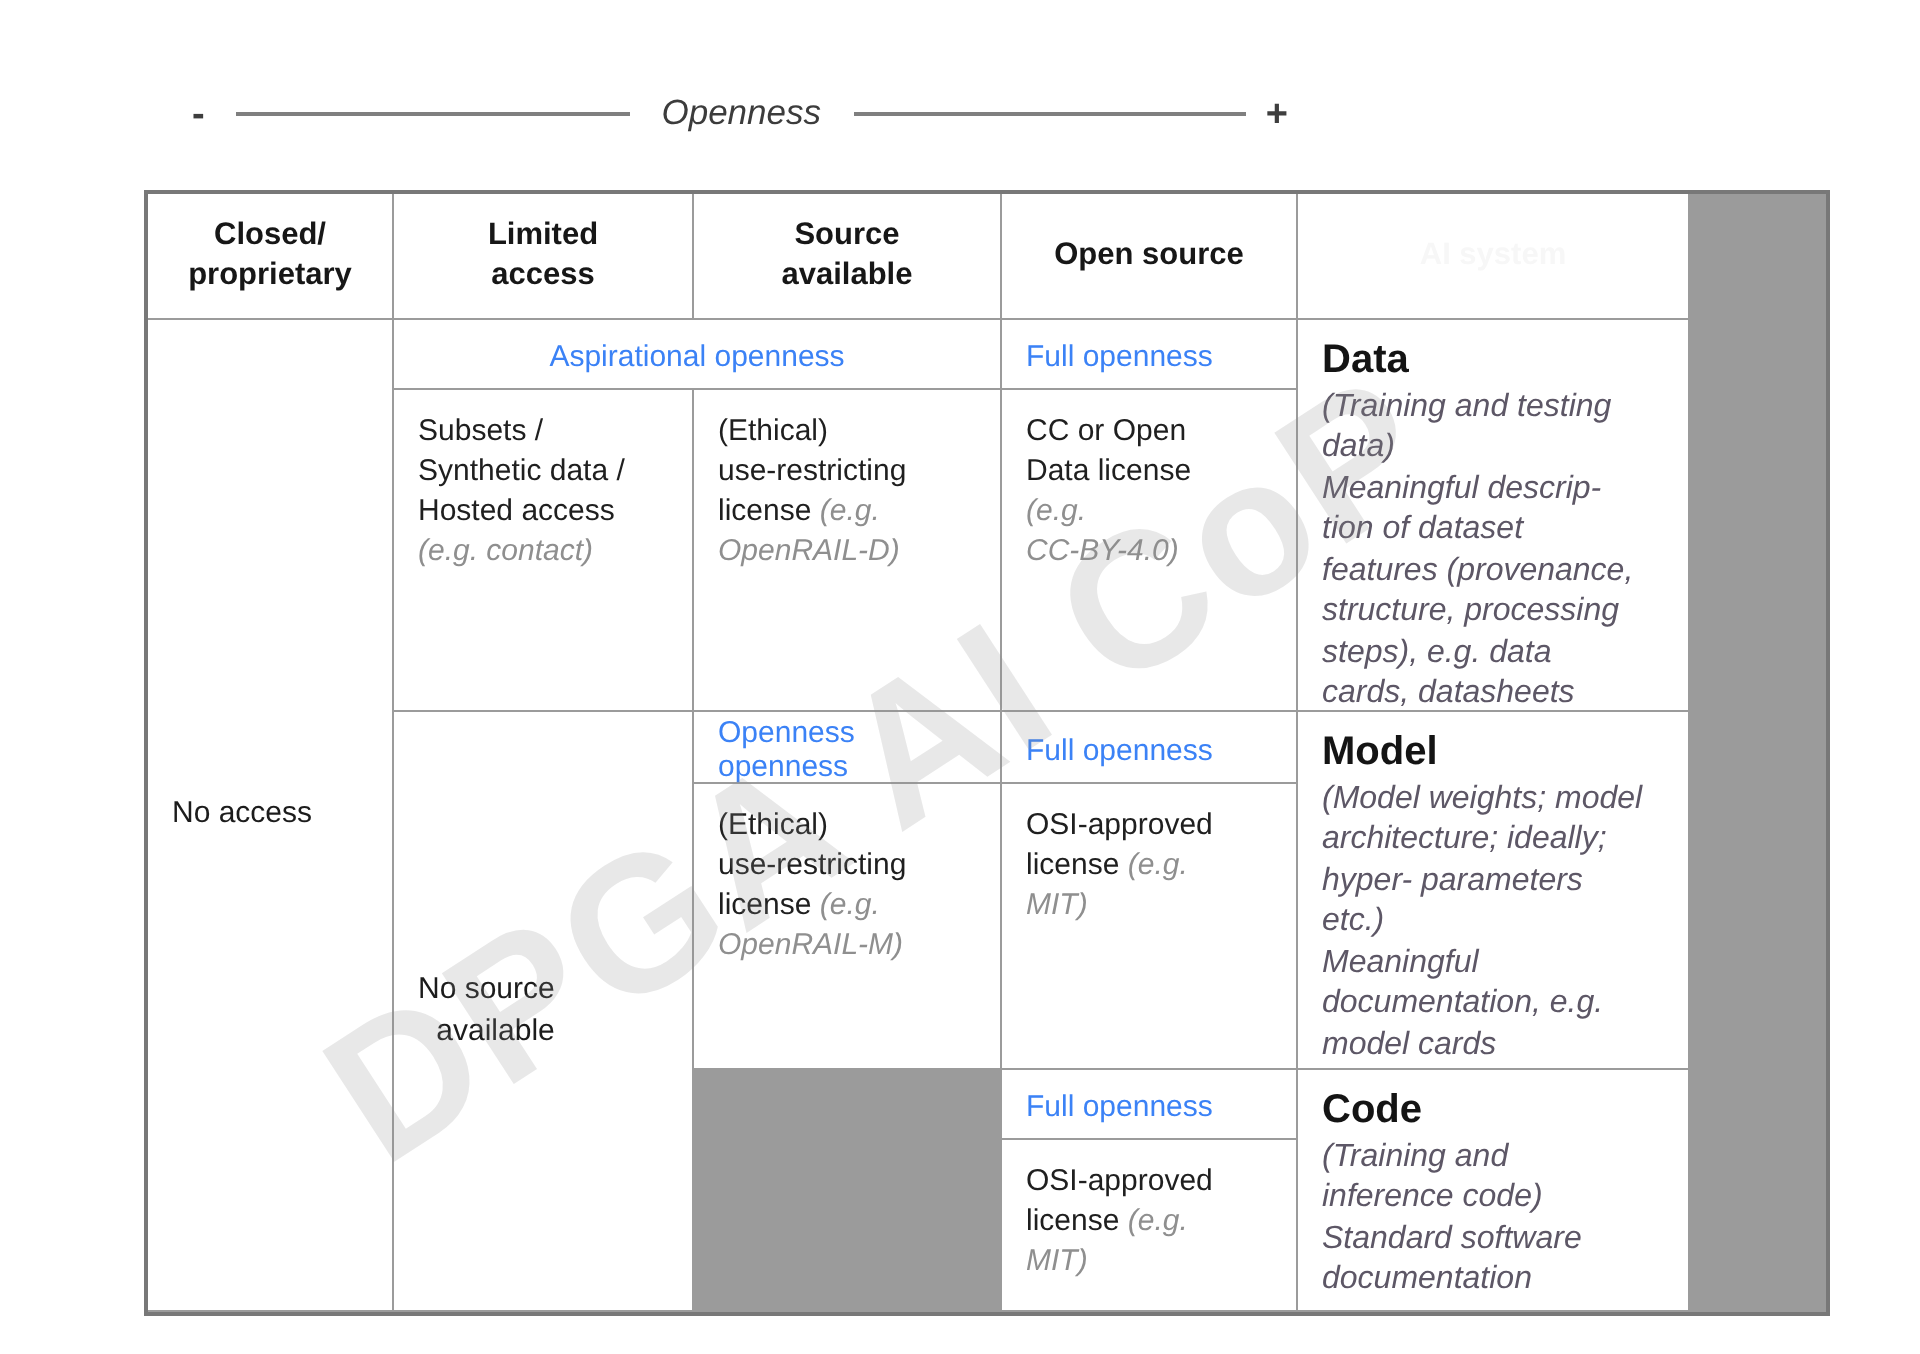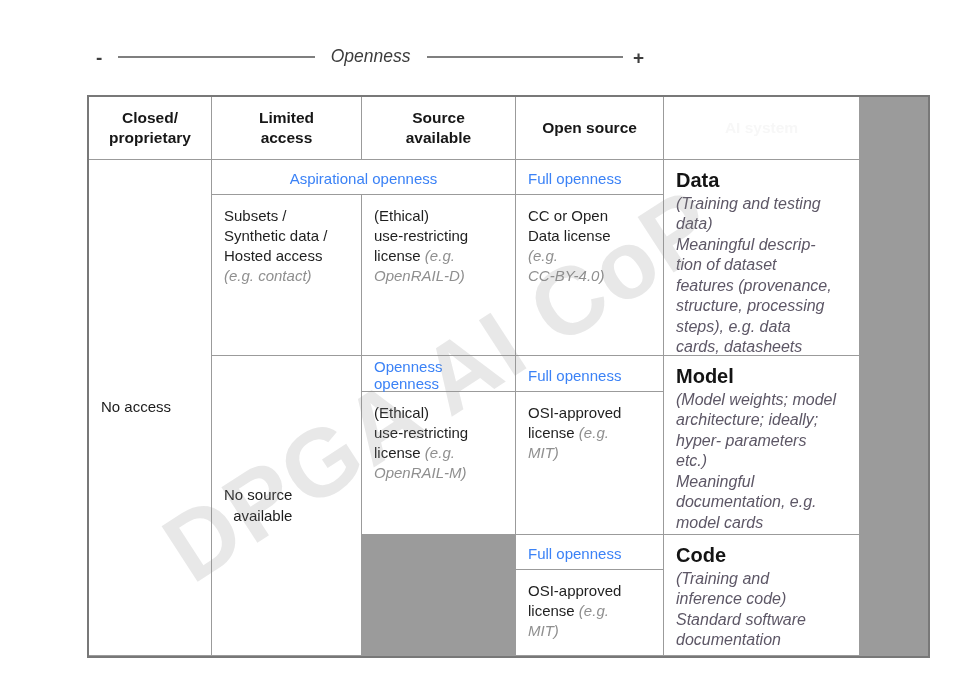--- a/index.html
+++ b/index.html
@@ -12,21 +12,21 @@
   
   .scale{position:absolute;left:96px;top:44px;width:548px;height:26px;display:flex;align-items:center;}
   .scale .line{flex:1;height:2px;background:#7f7f7f;}
   .scale .sign{font-weight:bold;font-size:19px;color:#3e3e3e;line-height:1;}
   .scale .sign.minus{margin-right:16px;}
   .scale .sign.plus{margin-left:10px;}
   .scale .scale-label{font-style:italic;font-size:17.5px;color:#3c3c3c;margin:1px 16px;line-height:1;}
 
   
   .matrix{
-    position:absolute;left:87px;top:95px;width:843px;height:563px;
+    position:absolute;left:72px;top:95px;width:843px;height:563px;
     display:grid;
     grid-template-columns:122px 149px 153px 147px 195px;
     grid-template-rows:62px 34px 160px 35px 142px 34px 85px;
     gap:1px;background:#9b9b9b;border:2px solid #787878;box-sizing:border-box;
   }
   .matrix > div{box-sizing:border-box;background:#fff;}
 
   .hdr{display:flex;align-items:center;justify-content:center;text-align:center;
        font-weight:bold;font-size:15.5px;line-height:1.3;color:#171717;}
   .hdr span{white-space:pre-line;}

